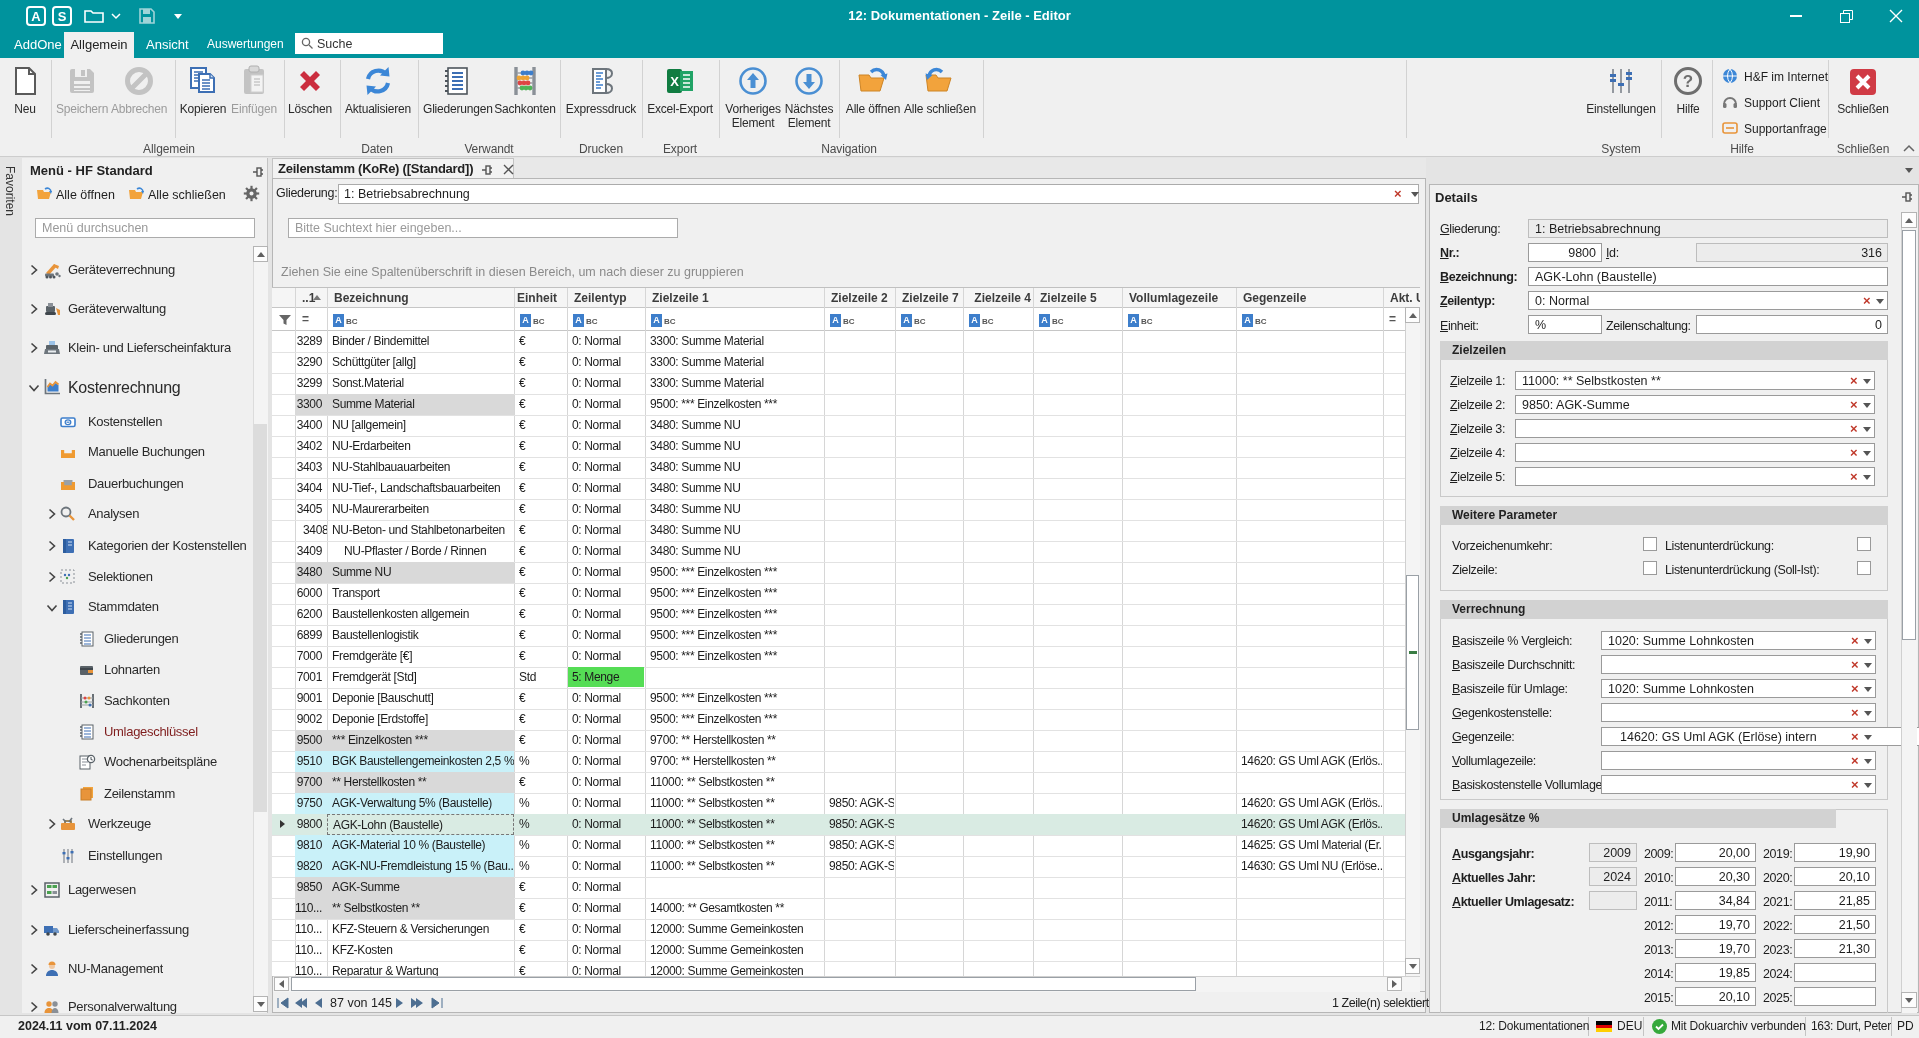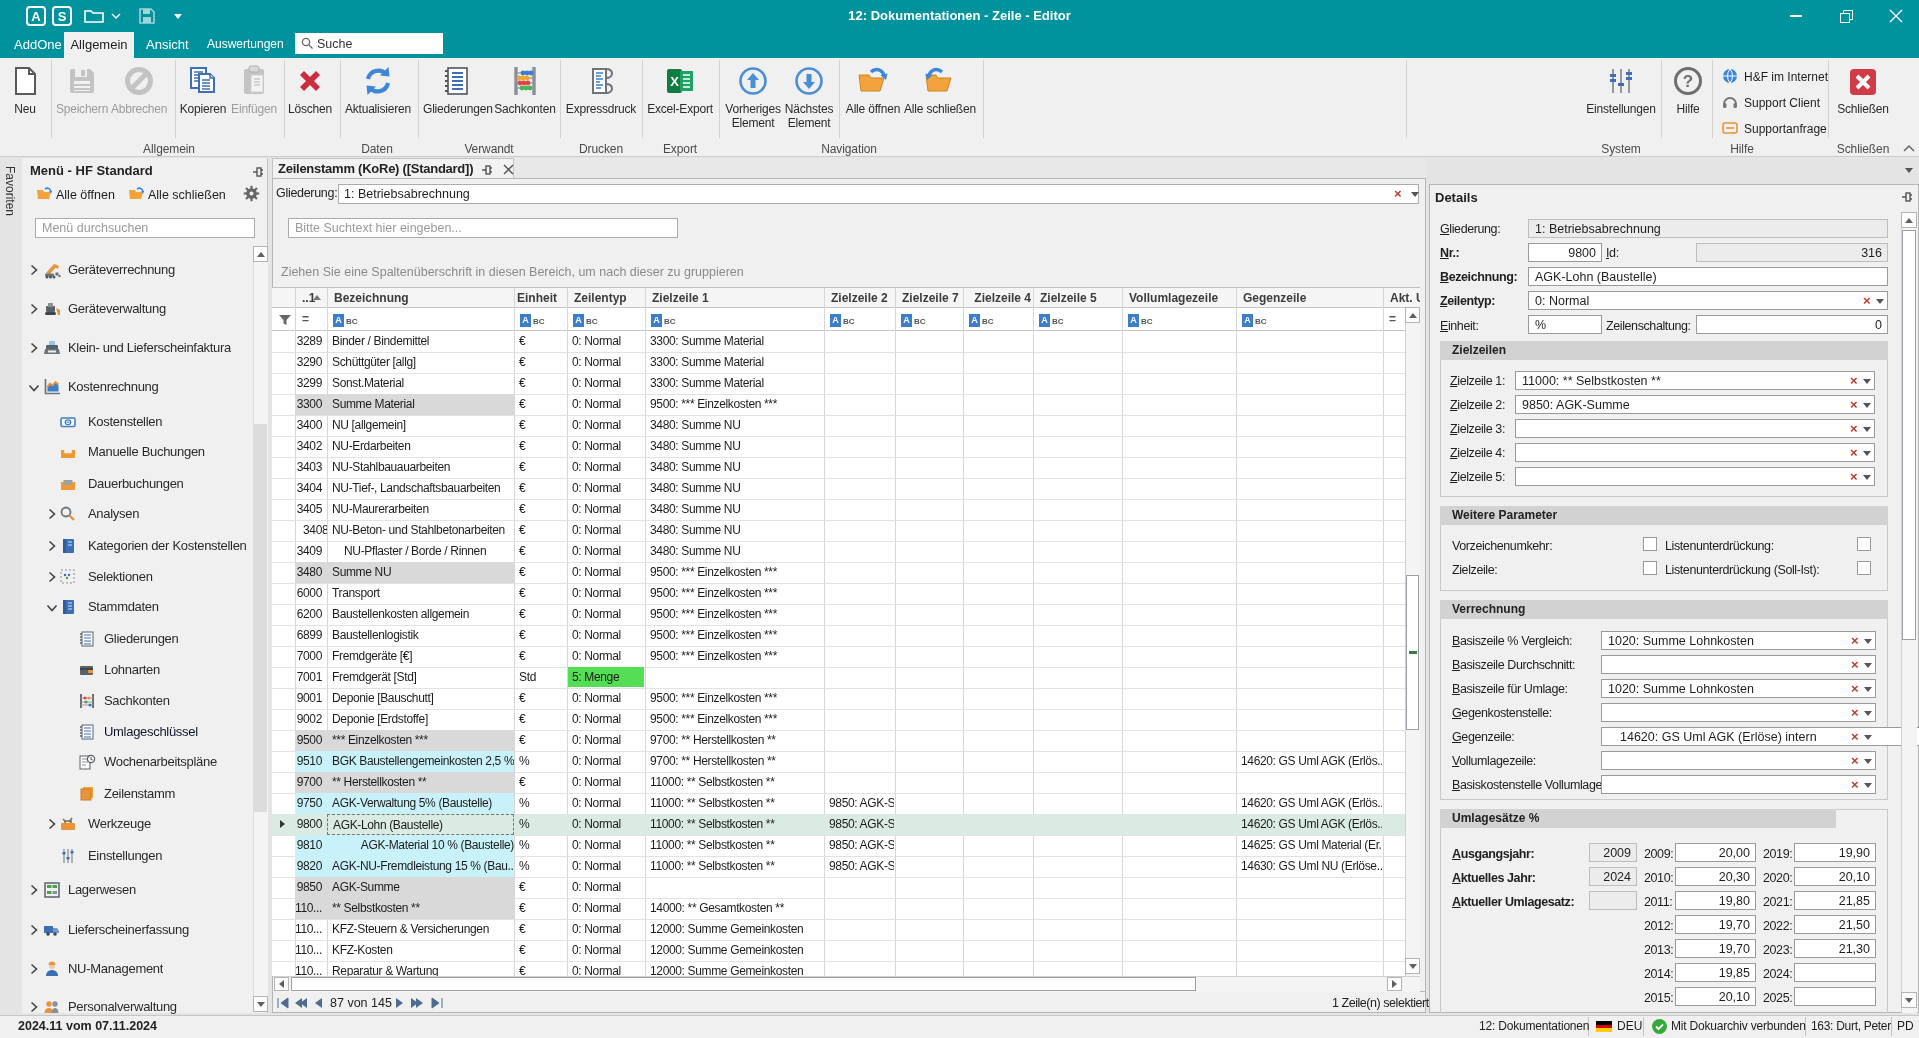--- a/index.html
+++ b/index.html
@@ -307,21 +307,21 @@
     </svg>
 <div class="ab tt" style="left:68px;top:340px;font-size:13px;letter-spacing:-0.3px;color:#2a2a2a">Klein- und Lieferscheinfaktura</div>
 <svg class="ab" style="left:28px;top:383px" width="12" height="10">
       <path d="M1.5 2.5l4.5 5 4.5-5" fill="none" stroke="#444" stroke-width="1.6"></path>
     </svg>
 <svg class="ab" style="left:43px;top:378px" width="18" height="18" viewBox="0 0 18 18">
       <path d="M2.5 1v14.5H17" stroke="#6d757c" stroke-width="1.7" fill="none"></path>
       <path d="M4.5 13.5V9l2.5-3 2.5 2 3-3 3 2v6.5z" fill="#3d7ecb"></path>
       <path d="M4.5 9l2.5-3.5 2.5 2 3-3.5 3 2.5" fill="none" stroke="#e8943a" stroke-width="1.8"></path>
     </svg>
-<div class="ab tt" style="left:68px;top:379px;font-size:13px;letter-spacing:-0.3px;color:#2a2a2a">Kostenrechnung</div>
+<div class="ab tt" style="left:68px;top:379px;font-size:16px;letter-spacing:-0.3px;color:#2a2a2a">Kostenrechnung</div>
 <svg class="ab" style="left:59px;top:413px" width="18" height="18" viewBox="0 0 18 18">
       <rect x="2" y="5" width="14" height="8.5" rx="1.5" fill="#fff" stroke="#3d7ecb" stroke-width="1.6"></rect>
       <ellipse cx="9" cy="9.2" rx="2.8" ry="2.4" fill="none" stroke="#3d7ecb" stroke-width="1.3"></ellipse>
       <path d="M7.5 9.2h3" stroke="#3d7ecb" stroke-width="1.2"></path>
     </svg>
 <div class="ab tt" style="left:88px;top:414px;font-size:13px;letter-spacing:-0.3px;color:#2a2a2a">Kostenstellen</div>
 <svg class="ab" style="left:59px;top:443px" width="18" height="18" viewBox="0 0 18 18">
       <path d="M2 7v8h14V7h-3.2v3.2H5.2V7z" fill="#ef9a31"></path>
     </svg>
 <div class="ab tt" style="left:88px;top:444px;font-size:13px;letter-spacing:-0.3px;color:#2a2a2a">Manuelle Buchungen</div>
@@ -385,21 +385,21 @@
       <circle cx="11" cy="6" r="1.5" fill="#e8943a"></circle>
       <circle cx="8" cy="10" r="1.5" fill="#49a24f"></circle>
       <circle cx="12" cy="13" r="1.5" fill="#3d6fb4"></circle>
     </svg>
 <div class="ab tt" style="left:104px;top:693px;font-size:13px;letter-spacing:-0.3px;color:#2a2a2a">Sachkonten</div>
 <svg class="ab" style="left:78px;top:723px" width="18" height="18" viewBox="0 0 18 18">
       <rect x="4" y="2" width="11" height="14" fill="#fff" stroke="#5a6268"></rect>
       <path d="M6 5h7M6 8h7M6 11h7M6 14h7" stroke="#3d6fb4" stroke-width="1.2"></path>
       <path d="M4 4h-2M4 7h-2M4 10h-2M4 13h-2" stroke="#5a6268" stroke-width="1.4"></path>
     </svg>
-<div class="ab tt" style="left:104px;top:724px;font-size:13px;letter-spacing:-0.3px;color:#0f172a">Umlageschlüssel</div>
+<div class="ab tt" style="left:104px;top:724px;font-size:13px;letter-spacing:-0.3px;color:#7f1d1d">Umlageschlüssel</div>
 <svg class="ab" style="left:78px;top:753px" width="18" height="18" viewBox="0 0 18 18">
       <rect x="2" y="3" width="10" height="13" fill="#fff" stroke="#5a6268"></rect>
       <path d="M4 6h6M4 9h6M4 12h4" stroke="#8a9097" stroke-width="1.1"></path>
       <circle cx="13" cy="6" r="3.6" fill="#fff" stroke="#5a6268" stroke-width="1.3"></circle>
       <path d="M13 4v2.2l1.6 1" stroke="#5a6268" stroke-width="1.1" fill="none"></path>
     </svg>
 <div class="ab tt" style="left:104px;top:754px;font-size:13px;letter-spacing:-0.3px;color:#2a2a2a">Wochenarbeitspläne</div>
 <svg class="ab" style="left:78px;top:785px" width="18" height="18" viewBox="0 0 18 18">
       <rect x="5" y="2" width="10" height="11" fill="#f2a33c"></rect>
       <rect x="3" y="4" width="10" height="11" fill="#e8943a" stroke="#c87f28"></rect>
@@ -697,21 +697,21 @@
 <div class="cell" style="left:23px;top:526px;width:32px;text-align:right;padding-right:5px;padding-left:0">9800</div>
 <div class="cell" style="left:55px;top:526px;width:187px;border:1px dashed #777;">AGK-Lohn (Baustelle)</div>
 <div class="cell" style="left:242px;top:526px;width:51px">%</div>
 <div class="cell" style="left:295px;top:526px;width:76px">0: Normal</div>
 <div class="cell" style="left:373px;top:526px;width:177px">11000: ** Selbstkosten **</div>
 <div class="cell" style="left:552px;top:526px;width:70px">9850: AGK-S...</div>
 <div class="cell" style="left:964px;top:526px;width:146px">14620: GS Uml AGK (Erlös...</div>
 <div class="ab cy" style="left:23px;top:547px;width:219px;height:21px"></div>
 <div class="hline" style="left:0;top:568px;width:1133px"></div>
 <div class="cell" style="left:23px;top:547px;width:32px;text-align:right;padding-right:5px;padding-left:0">9810</div>
-<div class="cell" style="left:55px;top:547px;width:187px;text-align:right;">AGK-Material 10 % (Baustelle)</div>
+<div class="cell" style="left:55px;top:547px;width:187px;">AGK-Material 10 % (Baustelle)</div>
 <div class="cell" style="left:242px;top:547px;width:51px">%</div>
 <div class="cell" style="left:295px;top:547px;width:76px">0: Normal</div>
 <div class="cell" style="left:373px;top:547px;width:177px">11000: ** Selbstkosten **</div>
 <div class="cell" style="left:552px;top:547px;width:70px">9850: AGK-S...</div>
 <div class="cell" style="left:964px;top:547px;width:146px">14625: GS Uml Material (Er...</div>
 <div class="ab cy" style="left:23px;top:568px;width:219px;height:21px"></div>
 <div class="hline" style="left:0;top:589px;width:1133px"></div>
 <div class="cell" style="left:23px;top:568px;width:32px;text-align:right;padding-right:5px;padding-left:0">9820</div>
 <div class="cell" style="left:55px;top:568px;width:187px;">AGK-NU-Fremdleistung 15 % (Bau...</div>
 <div class="cell" style="left:242px;top:568px;width:51px">%</div>
@@ -881,21 +881,21 @@
 <div class="ab dis tt" style="left:1589px;top:843px;width:48px;height:19px;text-align:right;padding:2px 5px 0 0;font-size:12.5px">2009</div>
 <div class="ab tt" style="left:1452px;top:871px;font-weight:bold;font-size:12.5px;letter-spacing:-0.4px"><u>A</u>ktuelles Jahr:</div>
 <div class="ab dis tt" style="left:1589px;top:867px;width:48px;height:19px;text-align:right;padding:2px 5px 0 0;font-size:12.5px">2024</div>
 <div class="ab tt" style="left:1452px;top:895px;font-weight:bold;font-size:12.5px;letter-spacing:-0.4px"><u>A</u>ktueller Umlagesatz:</div>
 <div class="ab dis tt" style="left:1589px;top:891px;width:48px;height:19px;padding:2px 0 0 6px;font-size:12.5px"></div>
 <div class="ab tt" style="left:1644px;top:847px;font-size:12.5px;letter-spacing:-0.4px">2009:</div>
 <div class="ab bd tt" style="left:1675px;top:843px;width:81px;height:19px;text-align:right;padding:2px 5px 0 0;font-size:12.5px">20,00</div>
 <div class="ab tt" style="left:1644px;top:871px;font-size:12.5px;letter-spacing:-0.4px">2010:</div>
 <div class="ab bd tt" style="left:1675px;top:867px;width:81px;height:19px;text-align:right;padding:2px 5px 0 0;font-size:12.5px">20,30</div>
 <div class="ab tt" style="left:1644px;top:895px;font-size:12.5px;letter-spacing:-0.4px">2011:</div>
-<div class="ab bd tt" style="left:1675px;top:891px;width:81px;height:19px;text-align:right;padding:2px 5px 0 0;font-size:12.5px">19,80</div>
+<div class="ab bd tt" style="left:1675px;top:891px;width:81px;height:19px;text-align:right;padding:2px 5px 0 0;font-size:12.5px">34,84</div>
 <div class="ab tt" style="left:1644px;top:919px;font-size:12.5px;letter-spacing:-0.4px">2012:</div>
 <div class="ab bd tt" style="left:1675px;top:915px;width:81px;height:19px;text-align:right;padding:2px 5px 0 0;font-size:12.5px">19,70</div>
 <div class="ab tt" style="left:1644px;top:943px;font-size:12.5px;letter-spacing:-0.4px">2013:</div>
 <div class="ab bd tt" style="left:1675px;top:939px;width:81px;height:19px;text-align:right;padding:2px 5px 0 0;font-size:12.5px">19,70</div>
 <div class="ab tt" style="left:1644px;top:967px;font-size:12.5px;letter-spacing:-0.4px">2014:</div>
 <div class="ab bd tt" style="left:1675px;top:963px;width:81px;height:19px;text-align:right;padding:2px 5px 0 0;font-size:12.5px">19,85</div>
 <div class="ab tt" style="left:1644px;top:991px;font-size:12.5px;letter-spacing:-0.4px">2015:</div>
 <div class="ab bd tt" style="left:1675px;top:987px;width:81px;height:19px;text-align:right;padding:2px 5px 0 0;font-size:12.5px">20,10</div>
 <div class="ab tt" style="left:1763px;top:847px;font-size:12.5px;letter-spacing:-0.4px">2019:</div>
 <div class="ab bd tt" style="left:1794px;top:843px;width:82px;height:19px;text-align:right;padding:2px 5px 0 0;font-size:12.5px">19,90</div>

